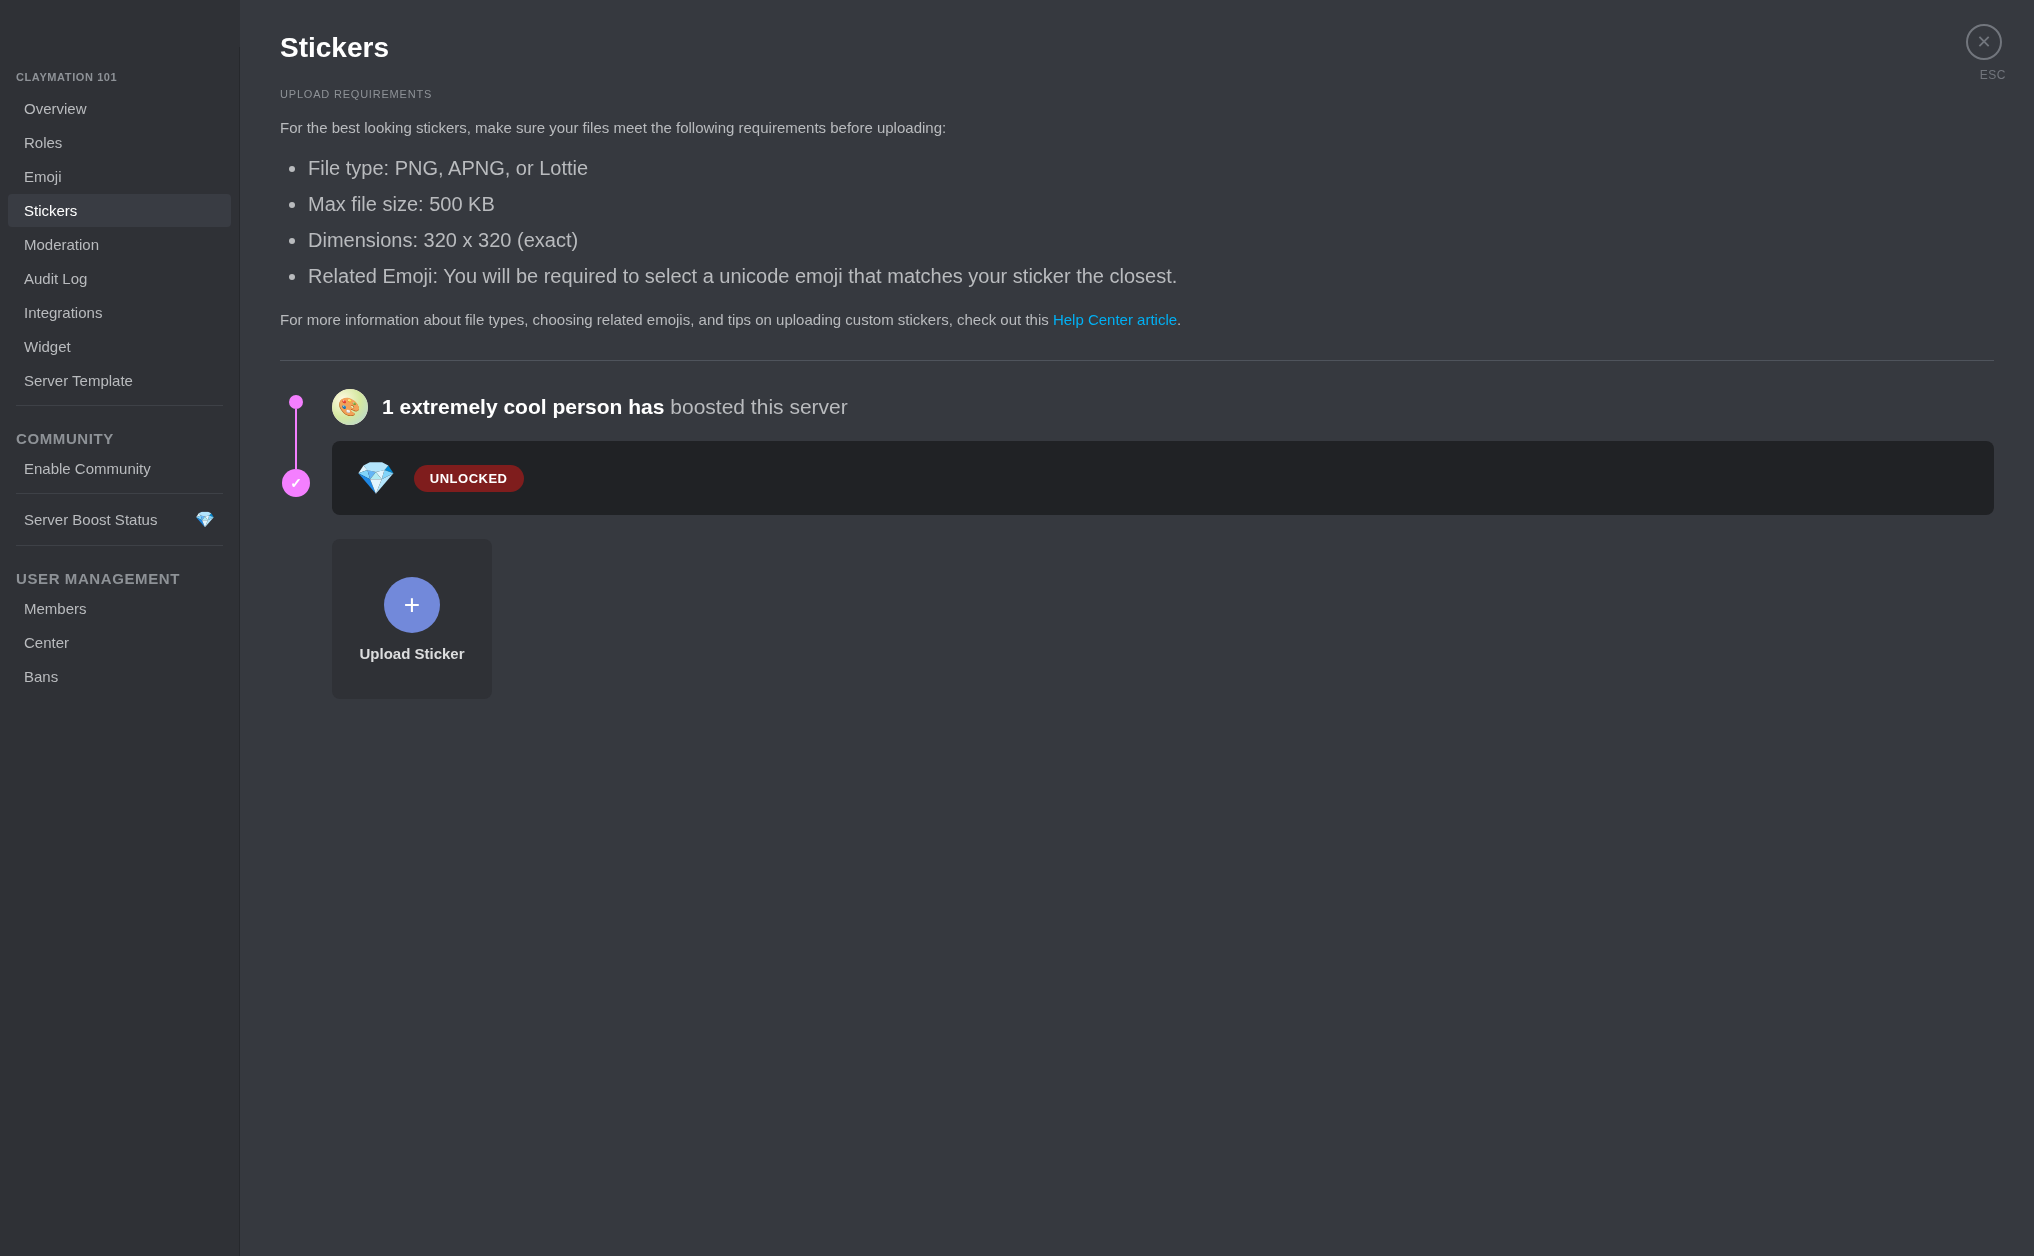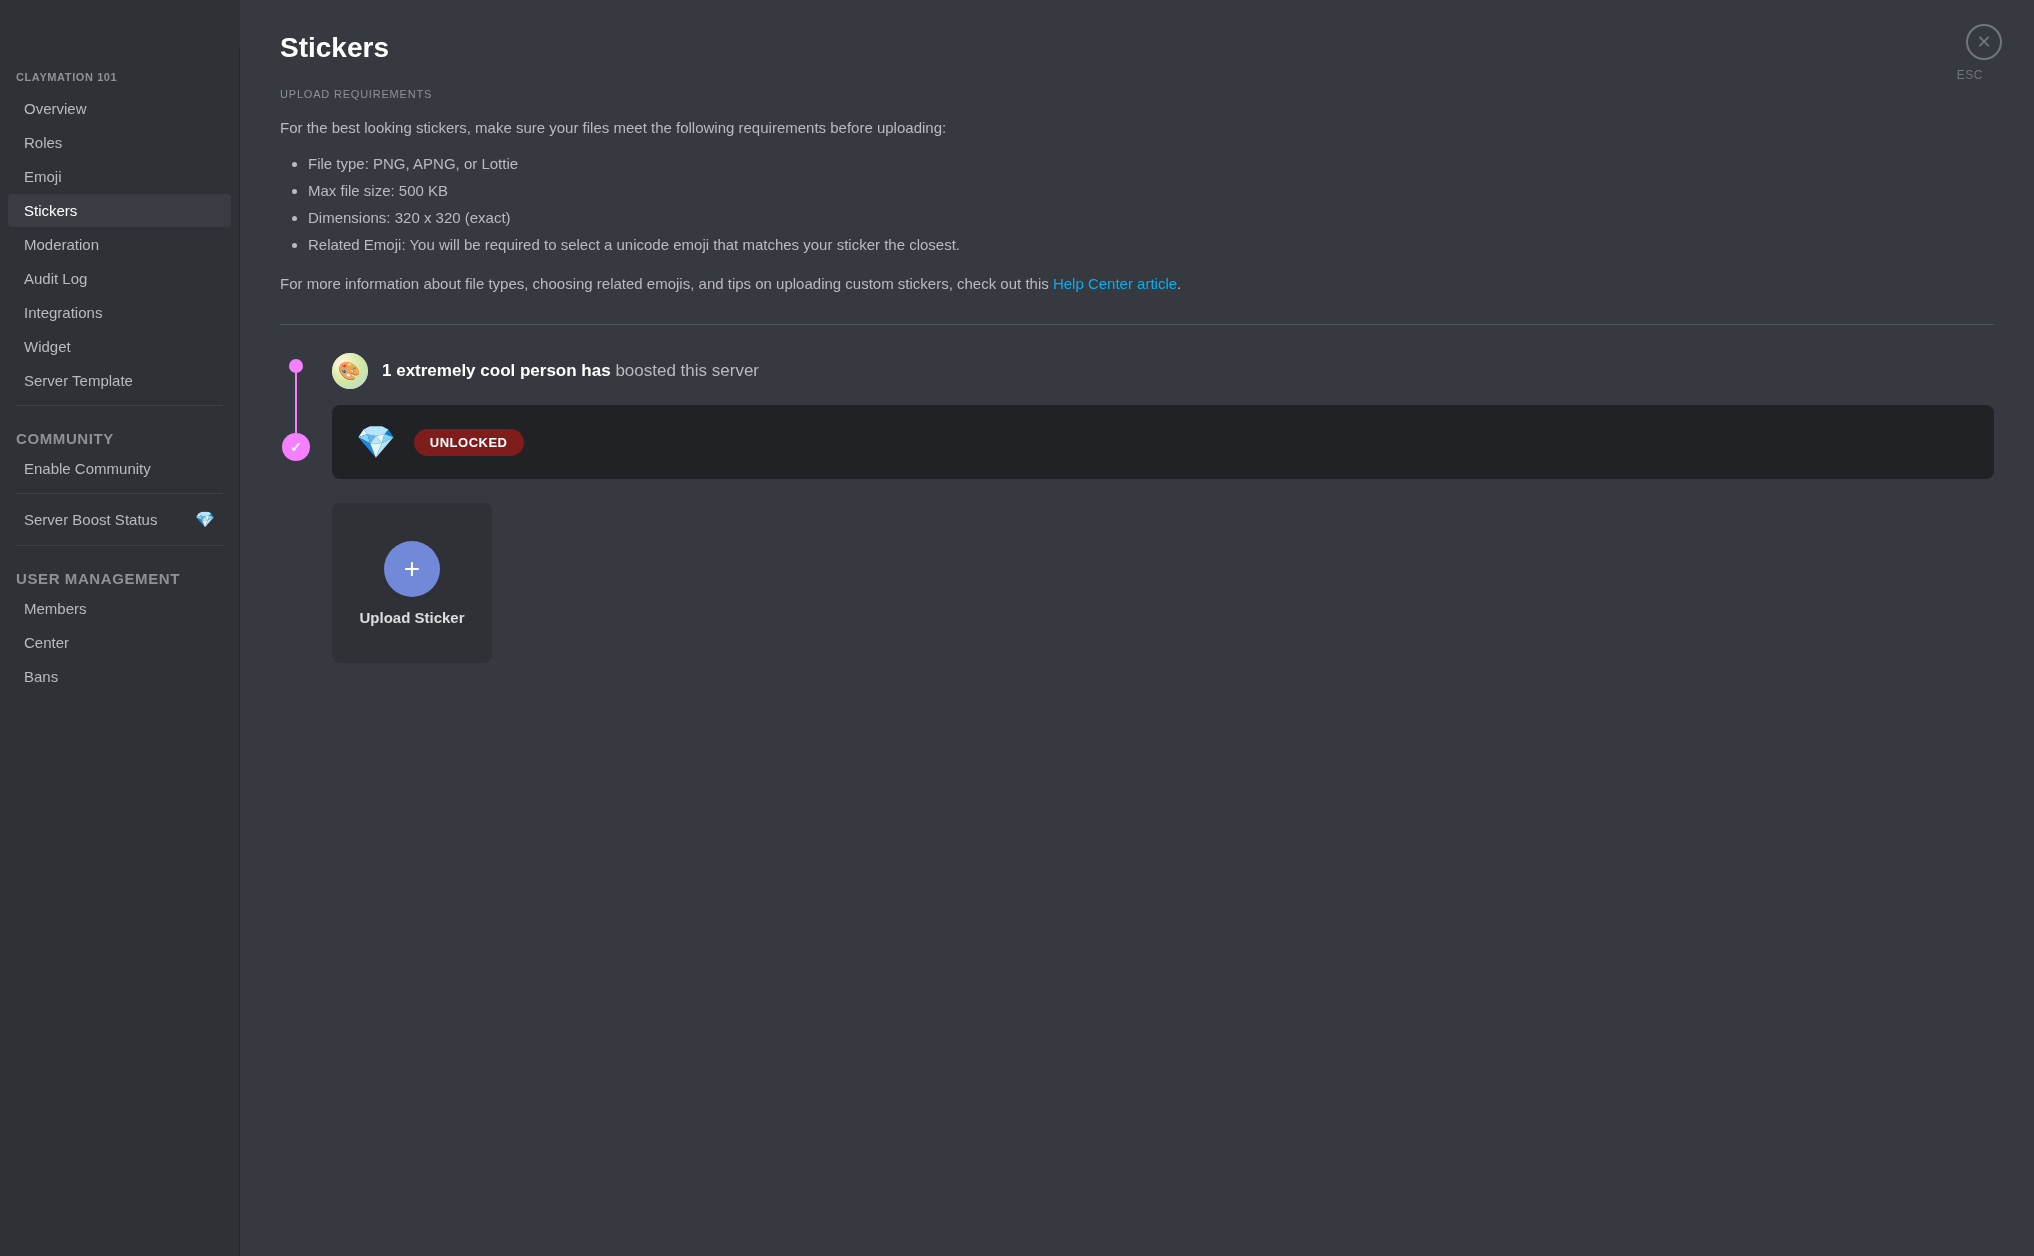--- a/index.html
+++ b/index.html
@@ -96,21 +96,21 @@
       color: #b9bbbe;
       font-size: 15px;
       line-height: 1.6;
       margin-bottom: 10px;
     }
 
     .requirements-list {
       list-style: disc;
       padding-left: 28px;
       color: #b9bbbe;
-      font-size: 15px;
+      font-size: 20px;
       line-height: 1.8;
       margin-bottom: 14px;
     }
 
     .help-link {
       color: #00b0f4;
       text-decoration: none;
     }
 
     .divider {
@@ -191,21 +191,21 @@
       margin-right: 14px;
       display: flex;
       align-items: center;
       justify-content: center;
       font-size: 18px;
       overflow: hidden;
       flex-shrink: 0;
     }
 
     .boost-message {
-      font-size: 17px;
+      font-size: 21px;
       color: #b9bbbe;
     }
 
     .boost-message strong {
       color: #ffffff;
       font-weight: 700;
     }
 
     
     .level-card {
@@ -306,21 +306,21 @@
       display: flex;
       align-items: center;
       justify-content: center;
       cursor: pointer;
       transition: border-color 0.2s, color 0.2s;
     }
 
     .esc-label {
       position: absolute;
       top: 68px;
-      right: 51px;
+      right: 28px;
       font-size: 12px;
       color: #72767d;
       letter-spacing: 0.5px;
     }
 
     
     .sticker-avatar-img {
       width: 36px;
       height: 36px;
       border-radius: 50%;

